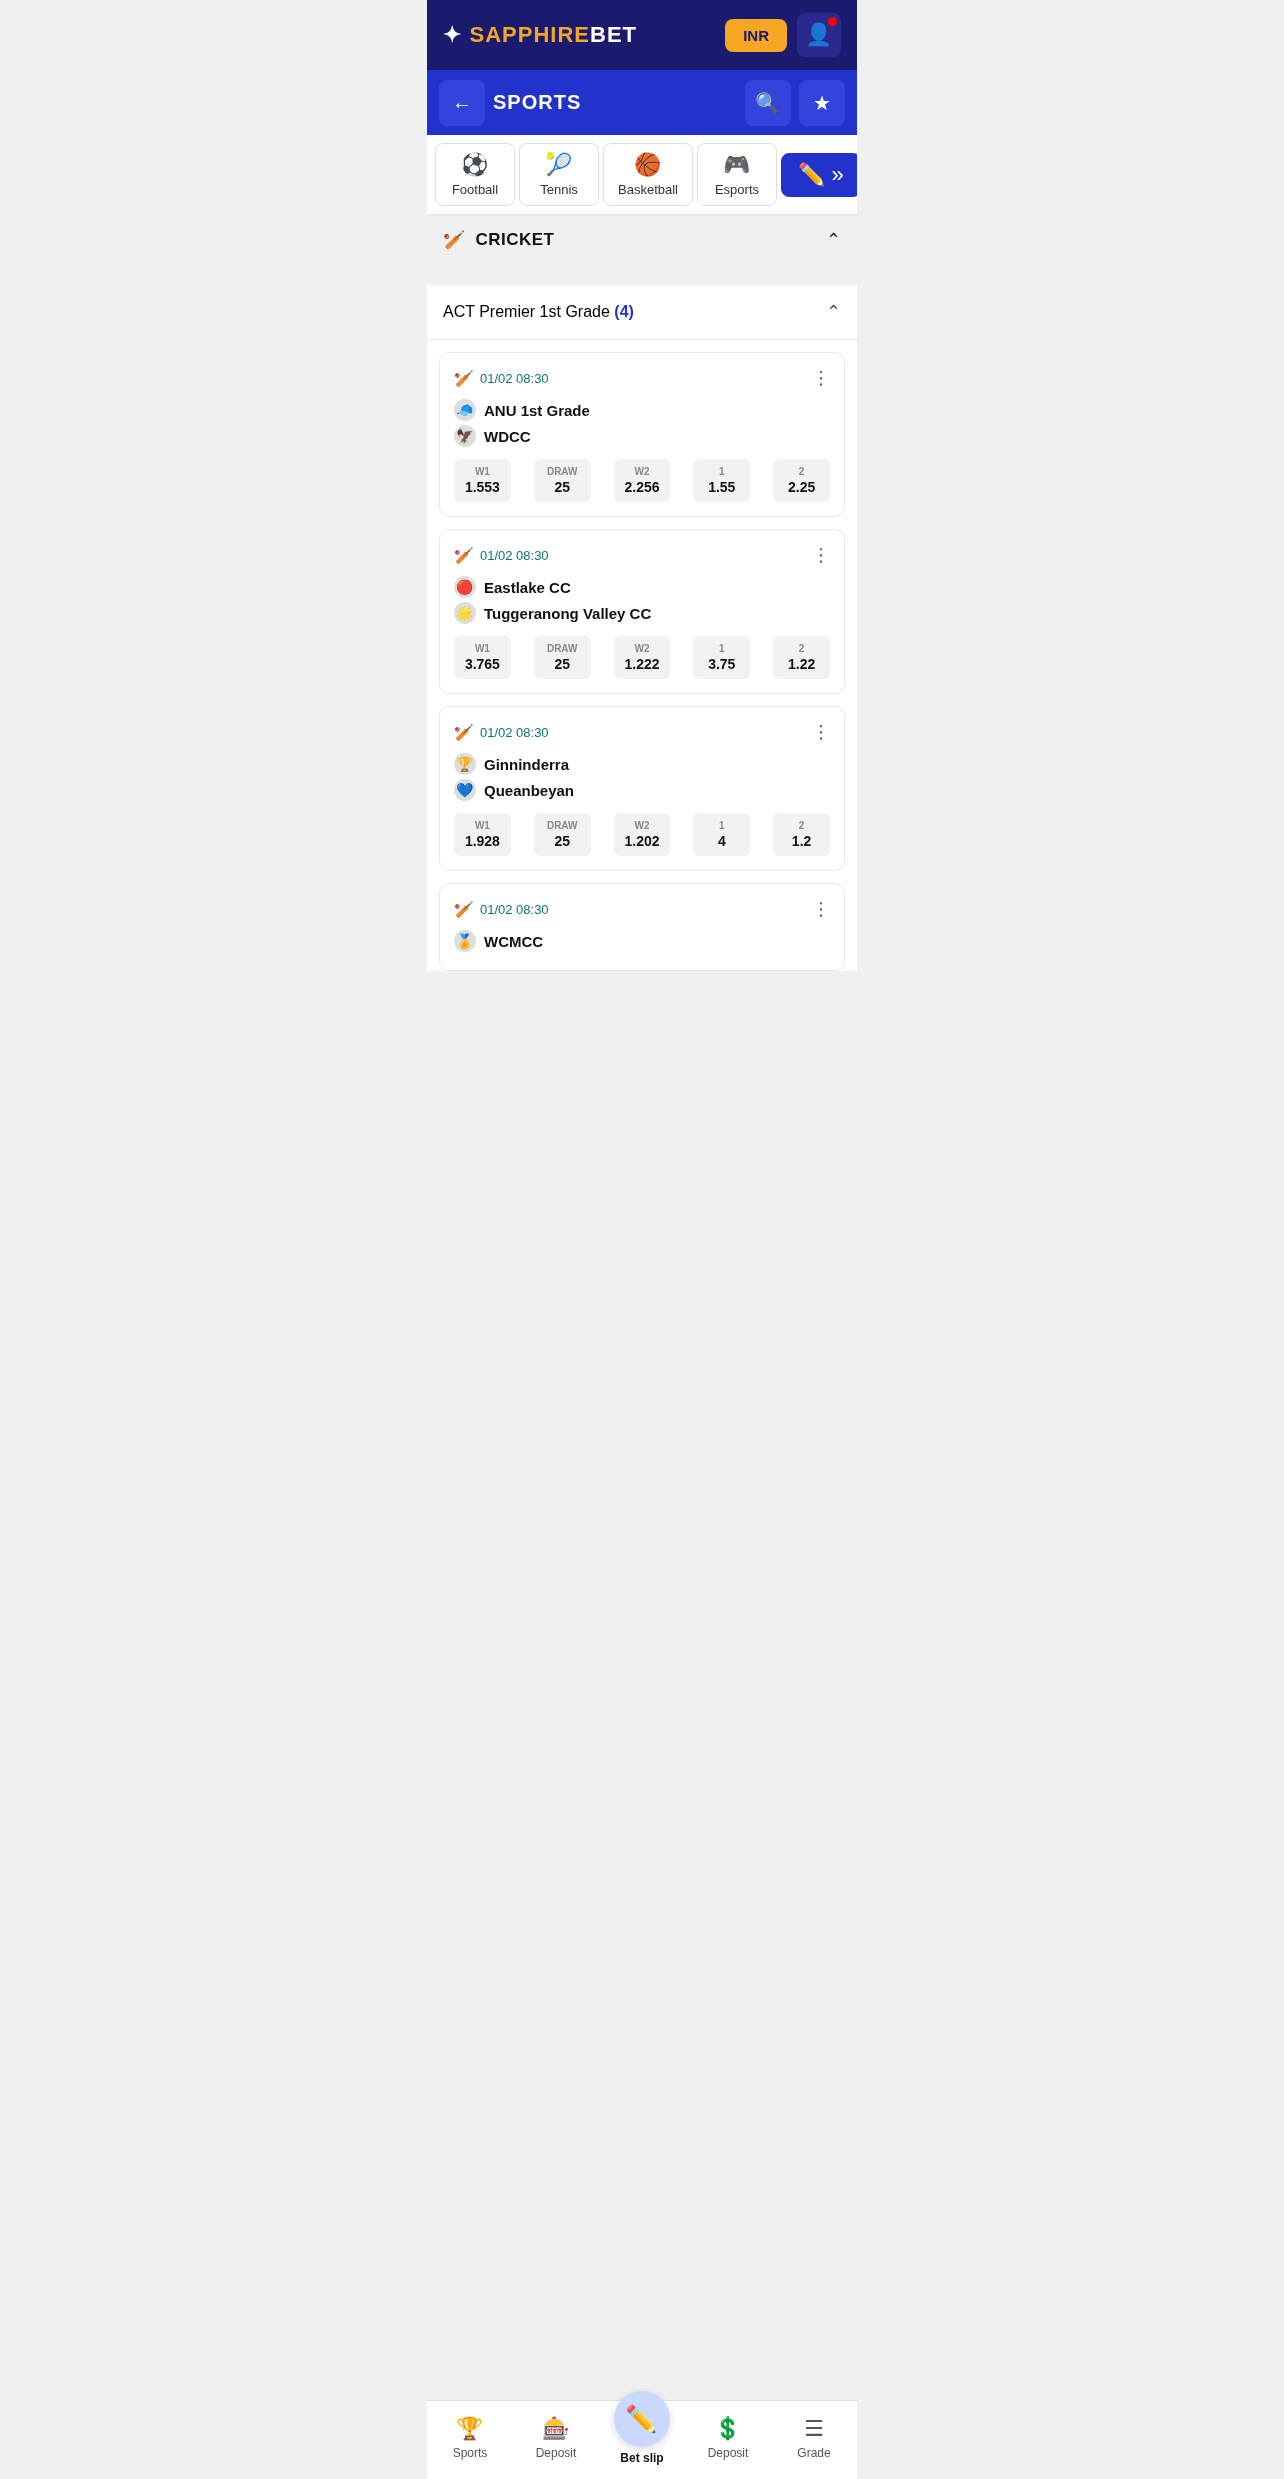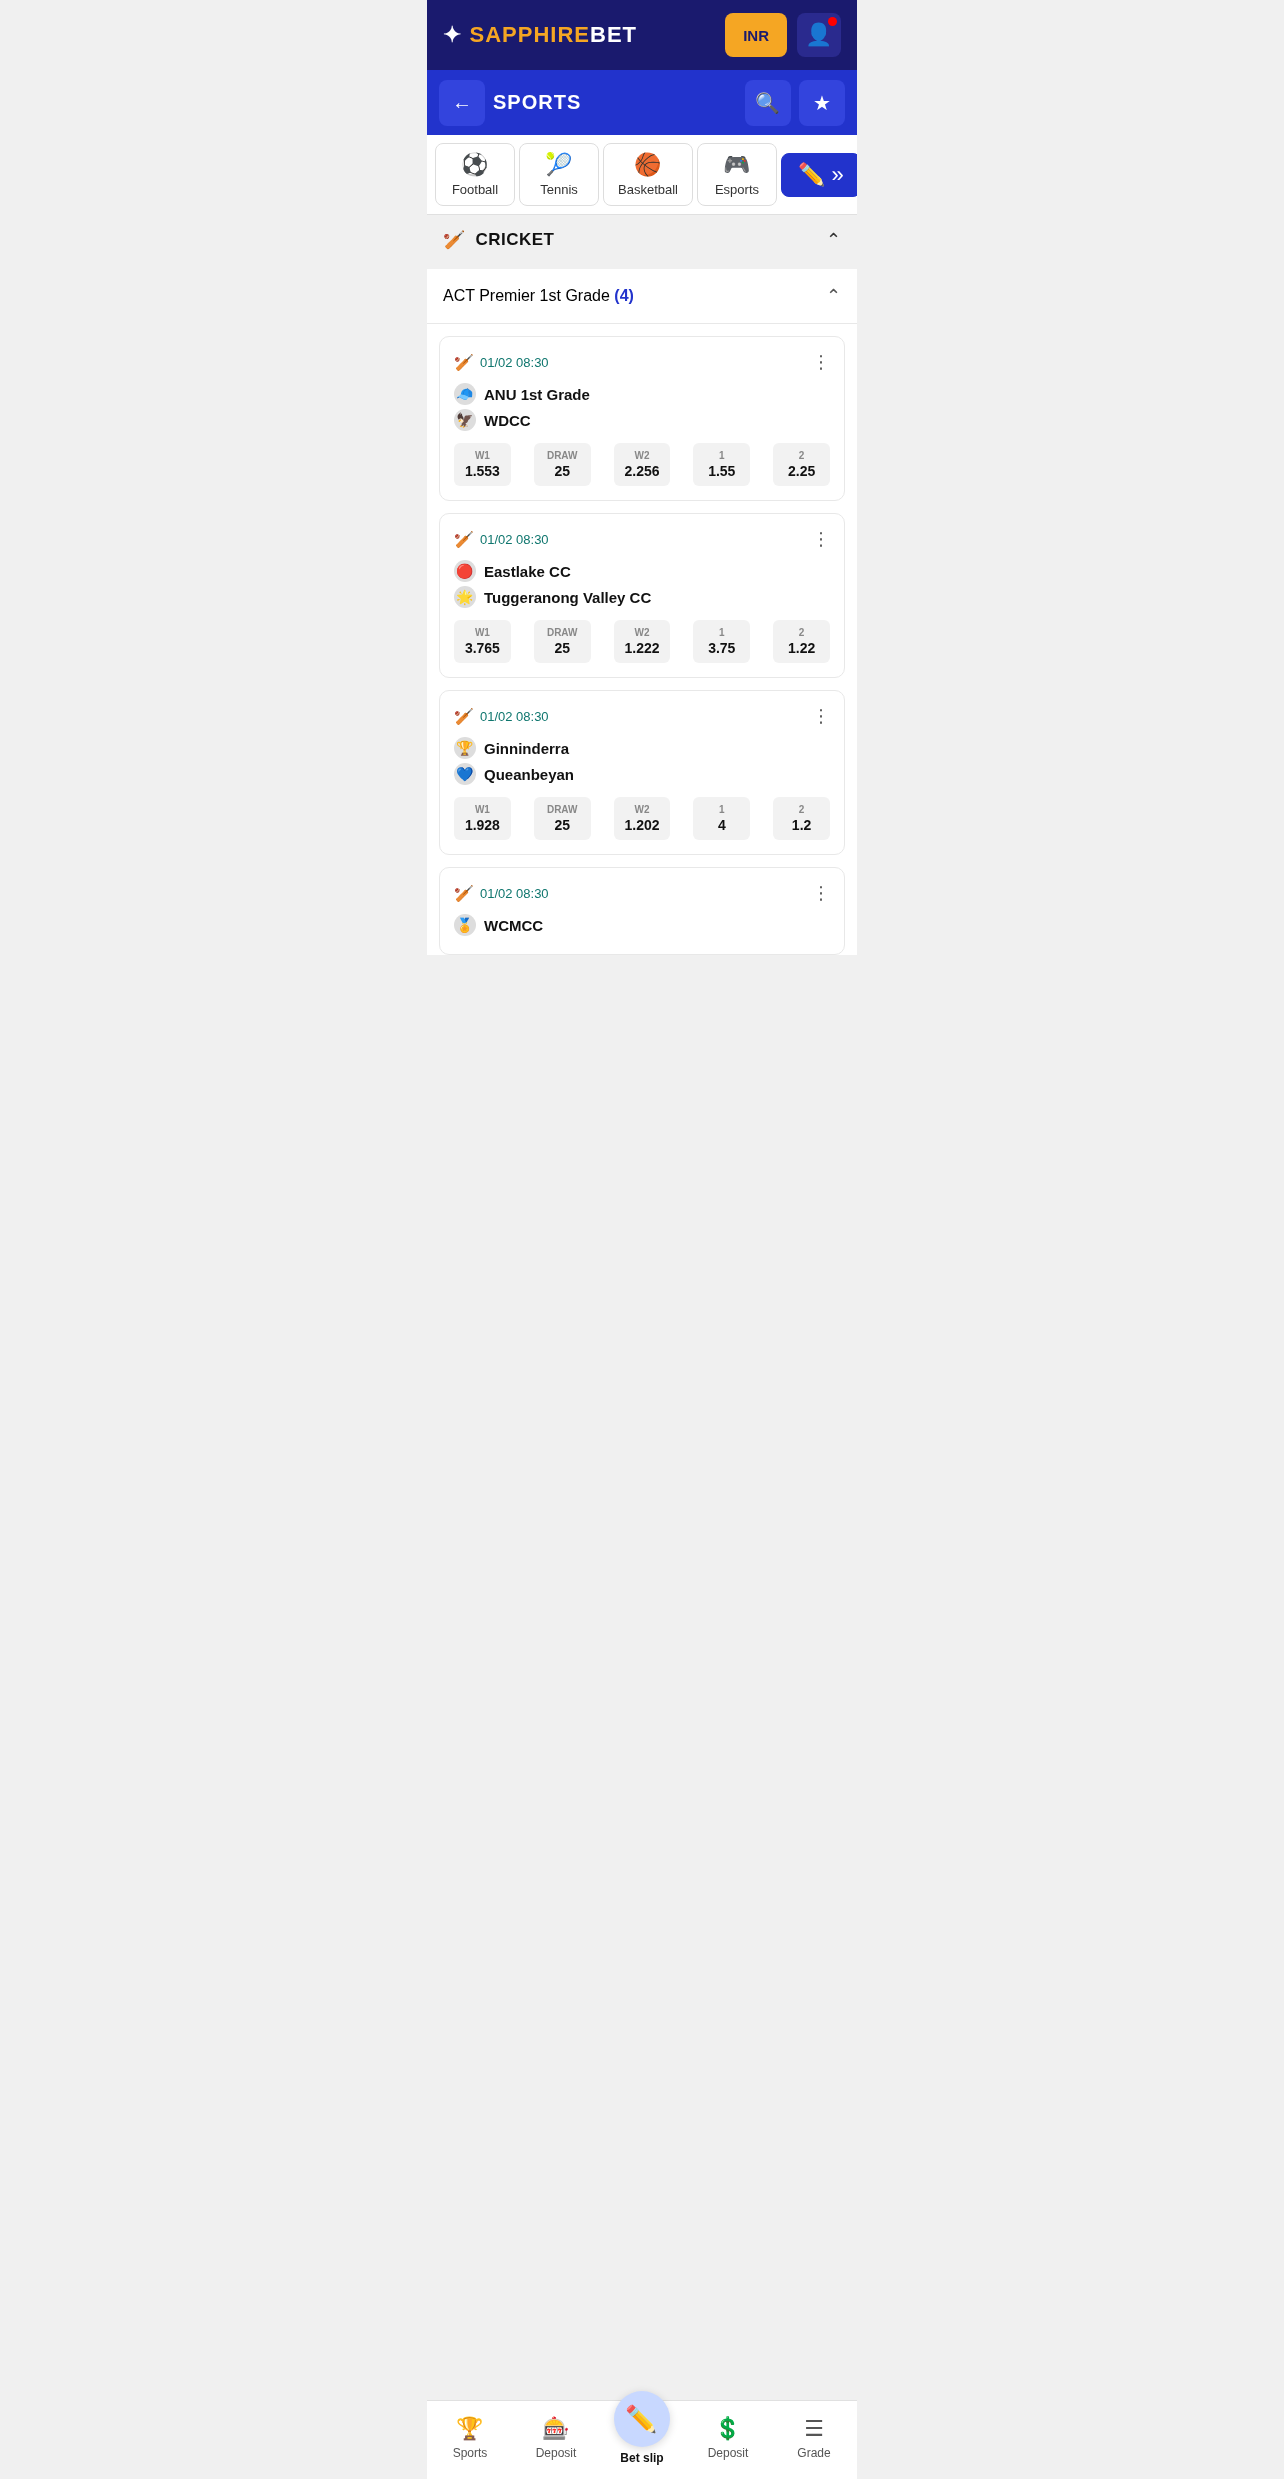--- a/index.html
+++ b/index.html
@@ -21,21 +21,21 @@
       padding: 28px 16px;
       height: 70px;
     }
     .logo {
       font-size: 22px;
       font-weight: 900;
       color: #f5a623;
       letter-spacing: 1px;
     }
     .logo span { color: white; }
-    .header-actions { display: flex; gap: 10px; }
+    .header-actions { display: flex; align-items: center; gap: 10px; }
     .inr-btn {
       background: #f5a623;
       color: #1a1a6e;
       border: none;
       border-radius: 8px;
       padding: 8px 18px;
       font-weight: 700;
       font-size: 15px;
       cursor: pointer;
     }
@@ -143,21 +143,21 @@
       font-size: 17px;
       font-weight: 700;
       color: #111;
       letter-spacing: 0.5px;
     }
     .section-chevron { color: #333; font-size: 18px; cursor: pointer; }
 
     
     .main-content {
       background: white;
-      margin: 4px 0;
+      margin: 20px 0;
       padding: 0;
     }
 
     
     .league-header {
       display: flex;
       align-items: center;
       justify-content: space-between;
       padding: 16px 16px;
       border-bottom: 1px solid #e8e8e8;

